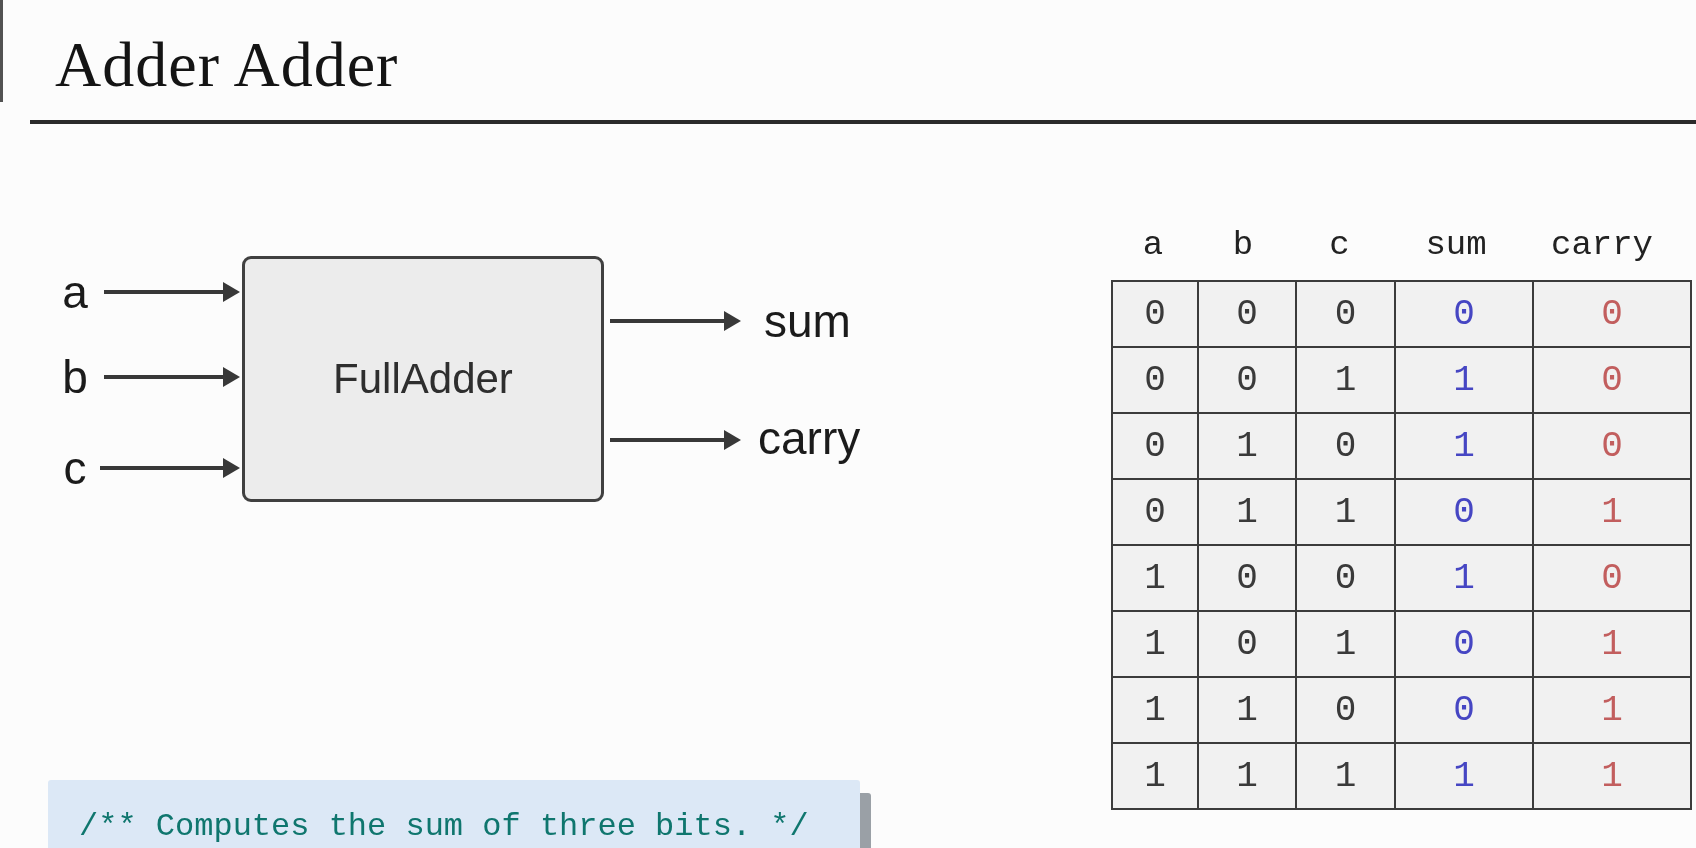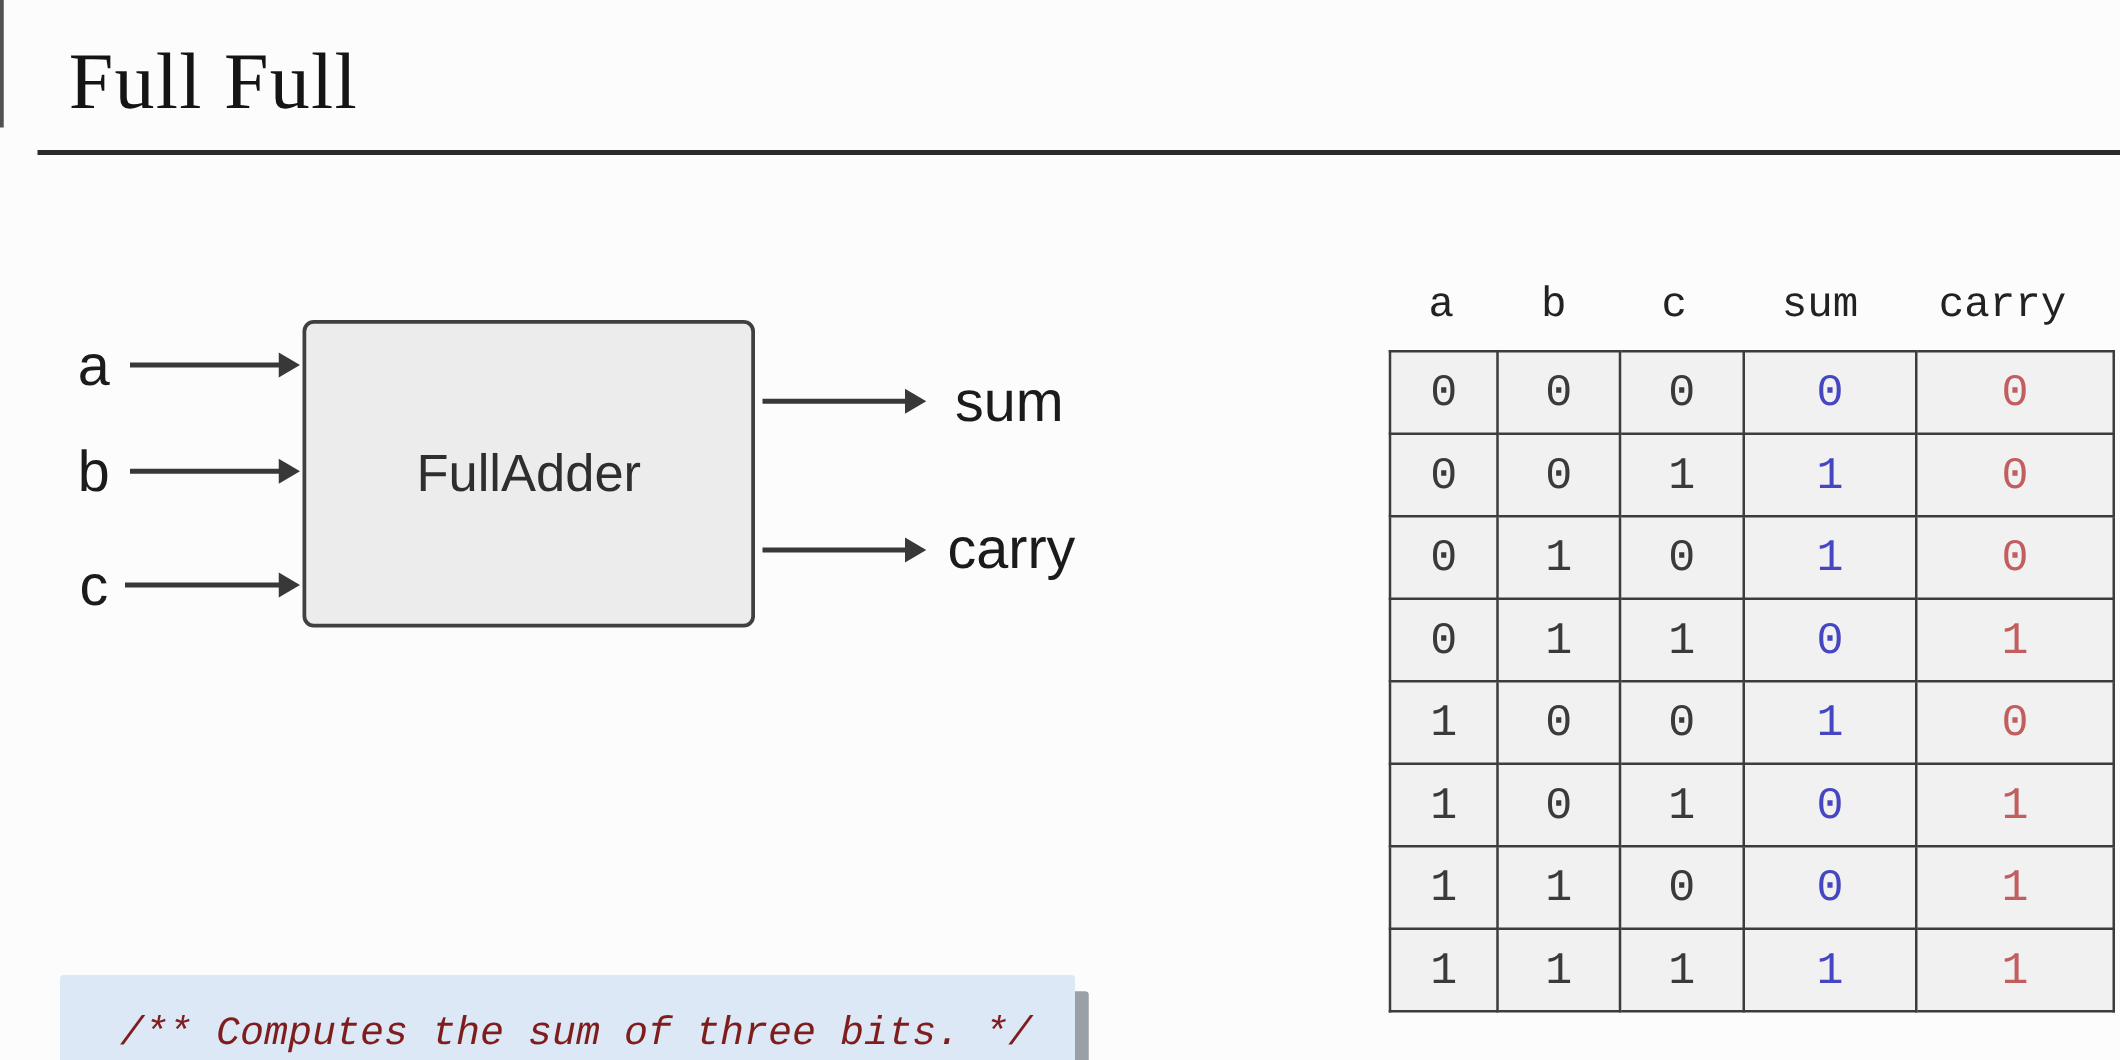--- a/index.html
+++ b/index.html
@@ -147,36 +147,35 @@
   .code-box {
     position: absolute;
     left: 48px; top: 780px;
     width: 812px; height: 120px;
     background: #dce8f6;
     border-radius: 3px;
     box-shadow: 11px 13px 0 0 #9aa0a6;
   }
   .code-line {
     position: absolute;
-    left: 48px; top: 28px;
+    left: 31px; top: 28px;
     font-family: "Liberation Mono", monospace;
     font-size: 32px;
-    color: #7f1d1d;
+    color: #0f766e;
     white-space: pre;
-    font-style: italic;
   }
 </style>
 </head>
 <body>
 
 <div class="slide">
 
   <div class="edge-artifact"></div>
 
-  <div class="page-title">Full Full</div>
+  <div class="page-title">Adder Adder</div>
   <div class="title-rule"></div>
 
   <div class="chip-box" style="background: rgb(236, 236, 236);">
     <span class="chip-label">FullAdder</span>
   </div>
 
   <div class="pin-label lbl-a">a</div>
   <div class="pin-label lbl-b">b</div>
   <div class="pin-label lbl-c">c</div>
 

